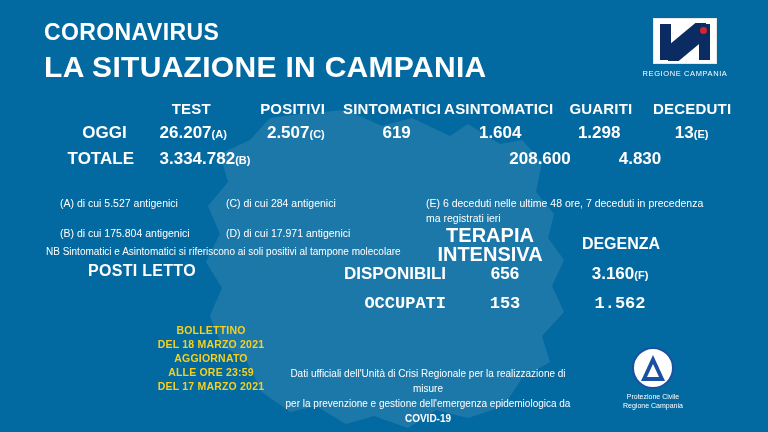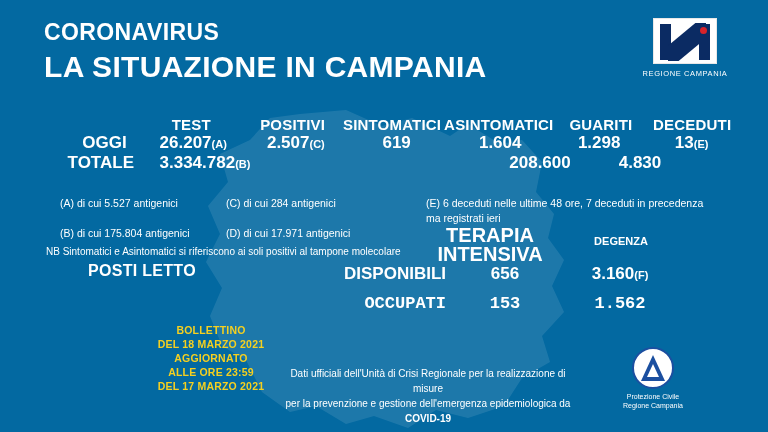--- a/index.html
+++ b/index.html
@@ -66,26 +66,26 @@
   .regione-mark .dot {
     position: absolute; right: 9px; top: 8px; width: 7px; height: 7px;
     background: #d8232a; border-radius: 50%;
   }
   .regione-caption {
     margin-top: 5px; font-size: 7.5px; letter-spacing: 0.6px; color: #ffffff;
   }
 
   
   .table {
-    position: absolute; left: 36px; top: 116px;
+    position: absolute; left: 36px; top: 100px;
     width: 700px;
   }
   .trow { display: flex; align-items: baseline; }
   .trow.head { font-size: 15px; font-weight: bold; letter-spacing: 0.2px; }
-  .trow.data { font-size: 17px; font-weight: bold; }
+  .trow.data { font-size: 17px; font-weight: bold; margin-top: 6px; }
   .c-label  { width: 110px; text-align: right; padding-right: 12px; }
   .c-test   { width: 118px; text-align: center; }
   .c-pos    { width: 104px; text-align: center; }
   .c-sint   { width: 114px; text-align: center; }
   .c-asin   { width: 110px; text-align: center; }
   .c-guar   { width: 104px; text-align: center; }
   .c-dece   { width: 96px;  text-align: center; }
   .sup { font-size: 11px; font-weight: bold; vertical-align: baseline; }
 
   
@@ -103,21 +103,21 @@
 
   
   .ti-head {
     position: absolute; left: 430px; top: 226px;
     width: 120px; text-align: center;
     font-size: 20px; font-weight: bold; line-height: 19px;
   }
   .deg-head {
     position: absolute; left: 556px; top: 235px;
     width: 130px; text-align: center;
-    font-size: 11px; font-weight: bold;
+    font-size: 16px; font-weight: bold;
   }
   .posti-letto {
     position: absolute; left: 88px; top: 262px;
     font-size: 16px; font-weight: bold; letter-spacing: 0.3px;
   }
   .bedrow {
     position: absolute; left: 300px;
     width: 400px; display: flex; align-items: baseline;
     font-size: 17px; font-weight: bold;
   }

